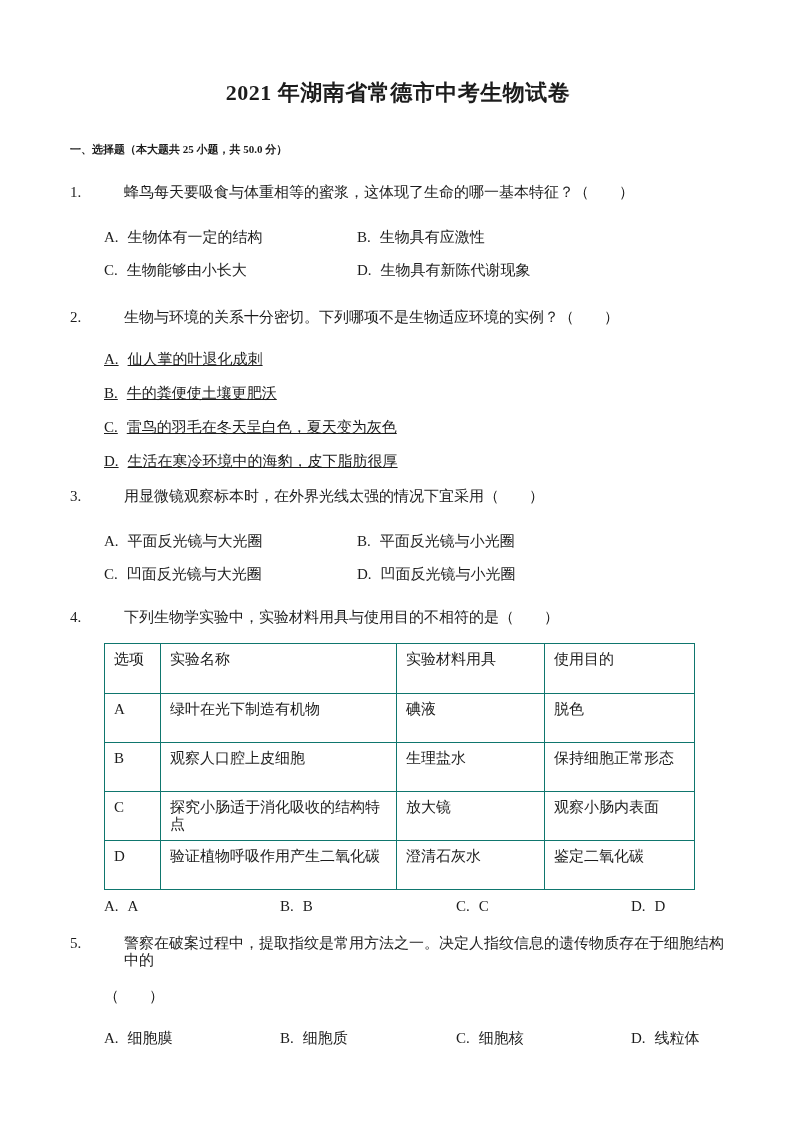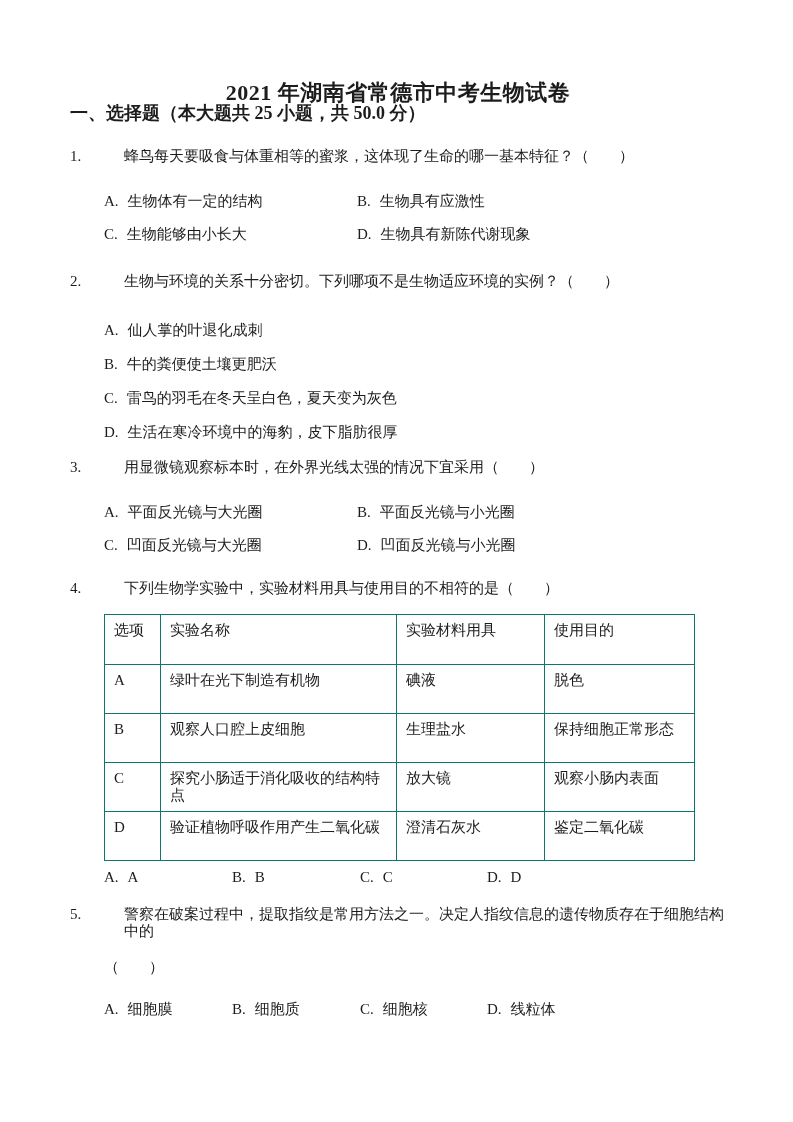--- a/index.html
+++ b/index.html
@@ -19,21 +19,22 @@
   .doc-title {
     margin: 0;
     padding-top: 81px;
     font-size: 22px;
     line-height: 23px;
     font-weight: bold;
     text-align: center;
     letter-spacing: 0.5px;
   }
   .section-heading {
-    font-size: 18px;
+    margin-top: 36px;
+    font-size: 11px;
     line-height: 18px;
     font-weight: bold;
   }
   .q { display: flex; }
   .q-1 { margin-top: 26px; }
   .q-2 { margin-top: 31px; }
   .q-3 { margin-top: 19px; }
   .q-4 { margin-top: 27px; }
   .q-5 { margin-top: 21px; }
   .qnum { width: 34px; flex: none; line-height: 17px; }
@@ -41,26 +42,27 @@
   .stem { line-height: 17px; margin-left: 20px; }
   .stem2 { margin-top: 19px; line-height: 17px; }
   .opt { line-height: 16px; white-space: nowrap; }
   .opt .letter { margin-right: 9px; }
   .opts2 {
     display: grid;
     grid-template-columns: 253px 1fr;
     row-gap: 17px;
     margin-top: 28px;
   }
-  .opts1 { margin-top: 32px; }
+  .opts1 { margin-top: 25px; text-decoration: underline; }
   .opts1 .opt + .opt { margin-top: 18px; }
   .opts4 {
     display: grid;
     grid-template-columns: 128px 128px 127px 1fr;
     margin-top: 25px;
+    gap: 48px;
   }
   .opts4.under-table { margin-top: 8px; }
   table.qtable {
     border-collapse: collapse;
     table-layout: fixed;
     width: 590px;
     margin-top: 17px;
   }
   table.qtable td {
     border: 1px solid #0f766e;

